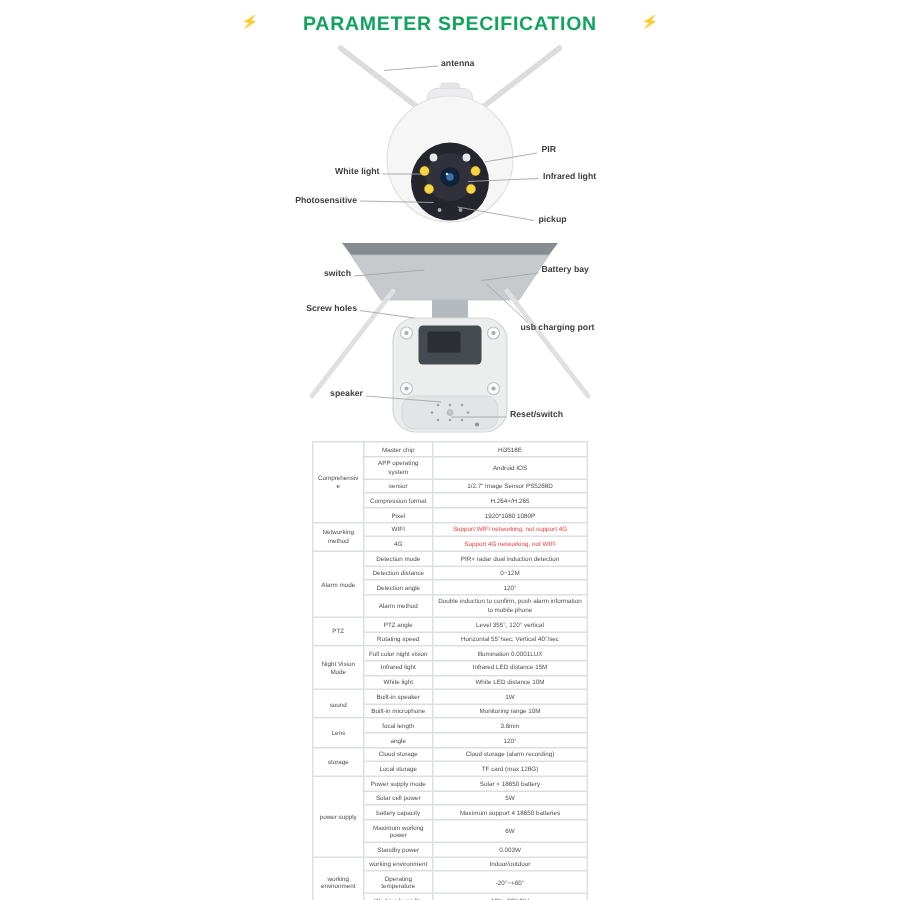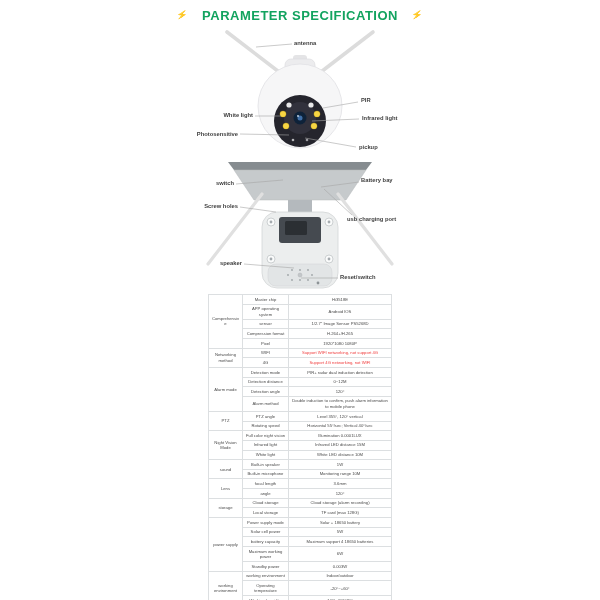--- a/index.html
+++ b/index.html
@@ -1,21 +1,21 @@
 <!DOCTYPE html>
 <html style="--alert: #f03c3c;"><head>
 <meta charset="utf-8">
 <style>
   html,body{margin:0;padding:0;}
   .page{position:relative;width:600px;height:600px;background:#ffffff;overflow:hidden;
         font-family:"Liberation Sans",sans-serif;}
   
   .hdr{position:absolute;top:4px;left:0;width:600px;height:22px;
        display:flex;align-items:center;justify-content:center;gap:14px;}
-  .hdr h1{margin:0;font-size:13px;font-weight:bold;letter-spacing:.5px;color:#12a35f;}
+  .hdr h1{margin:16px;font-size:13px;font-weight:bold;letter-spacing:.5px;color:#12a35f;}
   .bolt{font-size:9px;color:#12a35f;transform:rotate(8deg);}
   
   .figure{position:absolute;left:0;width:600px;height:132px;}
   .figure-front{top:28px;}
   .figure-bottom{top:160px;}
   .figure svg{position:absolute;top:0;}
   .cam-front{left:215px;}
   .cam-bottom{left:200px;}
   .lines{left:0;}
   .callout{position:absolute;font-size:5.8px;font-weight:600;color:#3f3f3f;

